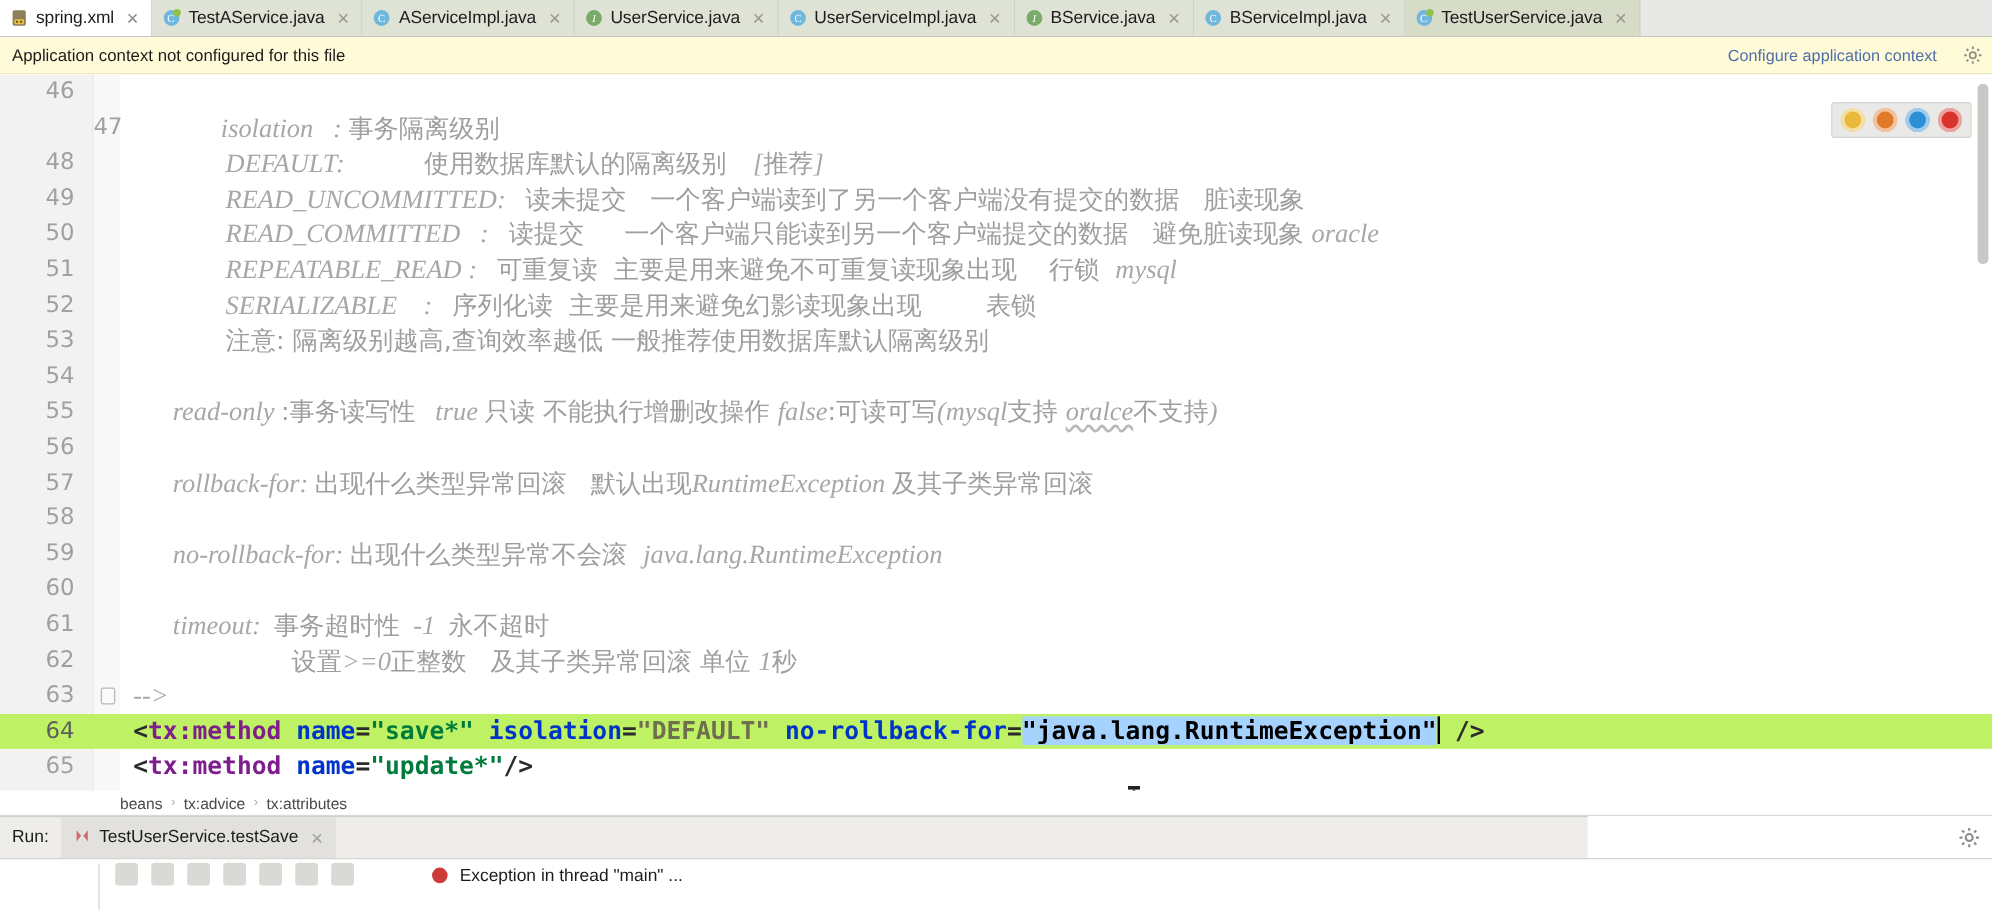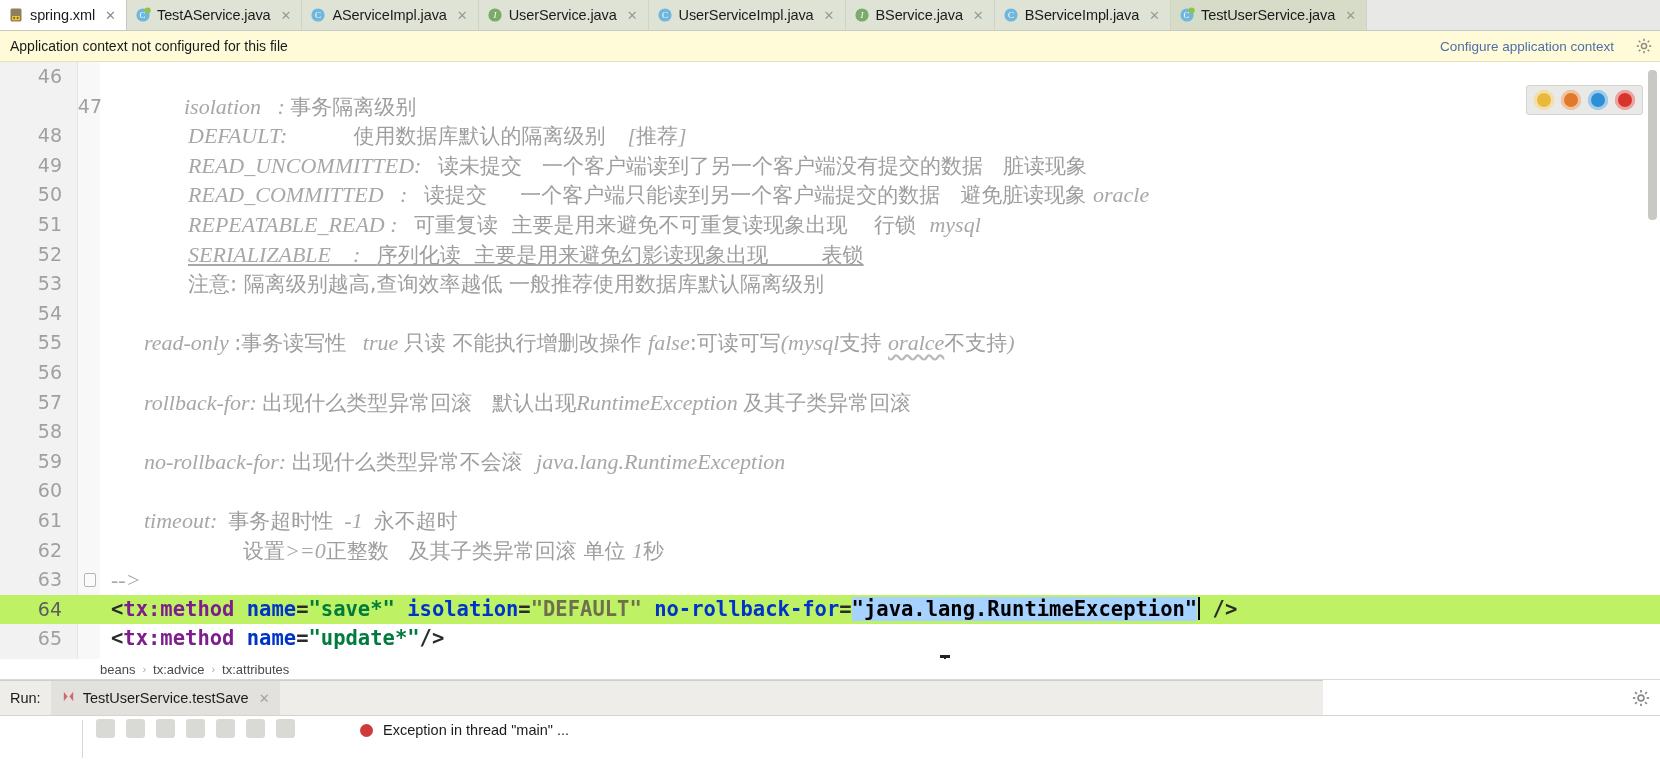--- a/index.html
+++ b/index.html
@@ -315,21 +315,21 @@
   <div class="editor">
     <div class="gutter"></div>
     <div class="foldcol"></div>
     <div class="lines" id="lines">
         <div class="line" style="top: 0px; position: absolute; left: 0px; right: 0px;"><span class="ln">46</span><span class="code"></span></div>
         <div class="line" style="top: 29.6px; position: absolute; left: 0px; right: 12px; margin-left: 40px;"><span class="ln">47</span><span class="code"><span class="cmt" style="padding-left: 44px;"><span>isolation   : </span><span class="cn">事务隔离级别</span></span></span></div>
         <div class="line" style="top: 59.2px; position: absolute; left: 0px; right: 0px;"><span class="ln">48</span><span class="code"><span class="cmt" style="padding-left: 88px;"><span>DEFAULT:            </span><span class="cn">使用数据库默认的隔离级别</span><span>    [</span><span class="cn">推荐</span><span>]</span></span></span></div>
         <div class="line" style="top: 88.8px; position: absolute; left: 0px; right: 0px;"><span class="ln">49</span><span class="code"><span class="cmt" style="padding-left: 88px;"><span>READ_UNCOMMITTED:   </span><span class="cn">读未提交   一个客户端读到了另一个客户端没有提交的数据   脏读现象</span></span></span></div>
         <div class="line" style="top: 118.4px; position: absolute; left: 0px; right: 0px;"><span class="ln">50</span><span class="code"><span class="cmt" style="padding-left: 88px;"><span>READ_COMMITTED   :   </span><span class="cn">读提交     一个客户端只能读到另一个客户端提交的数据   避免脏读现象 </span><span>oracle</span></span></span></div>
         <div class="line" style="top: 148px; position: absolute; left: 0px; right: 0px;"><span class="ln">51</span><span class="code"><span class="cmt" style="padding-left: 88px;"><span>REPEATABLE_READ :   </span><span class="cn">可重复读  主要是用来避免不可重复读现象出现    行锁  </span><span>mysql</span></span></span></div>
-        <div class="line" style="top: 177.6px; position: absolute; left: 0px; right: 0px;"><span class="ln">52</span><span class="code"><span class="cmt" style="padding-left: 88px; text-decoration: underline;"><span>SERIALIZABLE    :   </span><span class="cn">序列化读  主要是用来避免幻影读现象出现        表锁</span></span></span></div>
+        <div class="line" style="top: 177.6px; position: absolute; left: 0px; right: 0px;"><span class="ln">52</span><span class="code"><span class="cmt" style="padding-left: 88px;"><span>SERIALIZABLE    :   </span><span class="cn">序列化读  主要是用来避免幻影读现象出现        表锁</span></span></span></div>
         <div class="line" style="top: 207.2px; position: absolute; left: 0px; right: 0px;"><span class="ln">53</span><span class="code"><span class="cmt" style="padding-left: 88px;"><span class="cn">注意: 隔离级别越高,查询效率越低 一般推荐使用数据库默认隔离级别</span></span></span></div>
         <div class="line" style="top: 236.8px; position: absolute; left: 0px; right: 0px;"><span class="ln">54</span><span class="code"></span></div>
         <div class="line" style="top: 266.4px; position: absolute; left: 0px; right: 0px;"><span class="ln">55</span><span class="code"><span class="cmt" style="padding-left: 44px;"><span>read-only </span><span class="cn">:事务读写性</span><span>   true </span><span class="cn">只读 不能执行增删改操作 </span><span>false</span><span class="cn">:可读可写</span><span>(mysql</span><span class="cn">支持 </span><span class="typo">oralce</span><span class="cn">不支持</span><span>)</span></span></span></div>
         <div class="line" style="top: 296px; position: absolute; left: 0px; right: 0px;"><span class="ln">56</span><span class="code"></span></div>
         <div class="line" style="top: 325.6px; position: absolute; left: 0px; right: 0px;"><span class="ln">57</span><span class="code"><span class="cmt" style="padding-left: 44px;"><span>rollback-for: </span><span class="cn">出现什么类型异常回滚   默认出现</span><span>RuntimeException </span><span class="cn">及其子类异常回滚</span></span></span></div>
         <div class="line" style="top: 355.2px; position: absolute; left: 0px; right: 0px;"><span class="ln">58</span><span class="code"></span></div>
         <div class="line" style="top: 384.8px; position: absolute; left: 0px; right: 0px;"><span class="ln">59</span><span class="code"><span class="cmt" style="padding-left: 44px;"><span>no-rollback-for: </span><span class="cn">出现什么类型异常不会滚  </span><span>java.lang.RuntimeException</span></span></span></div>
         <div class="line" style="top: 414.4px; position: absolute; left: 0px; right: 0px;"><span class="ln">60</span><span class="code"></span></div>
         <div class="line" style="top: 444px; position: absolute; left: 0px; right: 0px;"><span class="ln">61</span><span class="code"><span class="cmt" style="padding-left: 44px; margin-top: 20px;"><span>timeout:  </span><span class="cn">事务超时性</span><span>  -1  </span><span class="cn">永不超时</span></span></span></div>
         <div class="line" style="top: 473.6px; position: absolute; left: 0px; right: 0px;"><span class="ln">62</span><span class="code"><span class="cmt" style="padding-left: 143px;"><span class="cn">设置</span><span>&gt;=0</span><span class="cn">正整数   及其子类异常回滚 单位 </span><span>1</span><span class="cn">秒</span></span></span></div>

